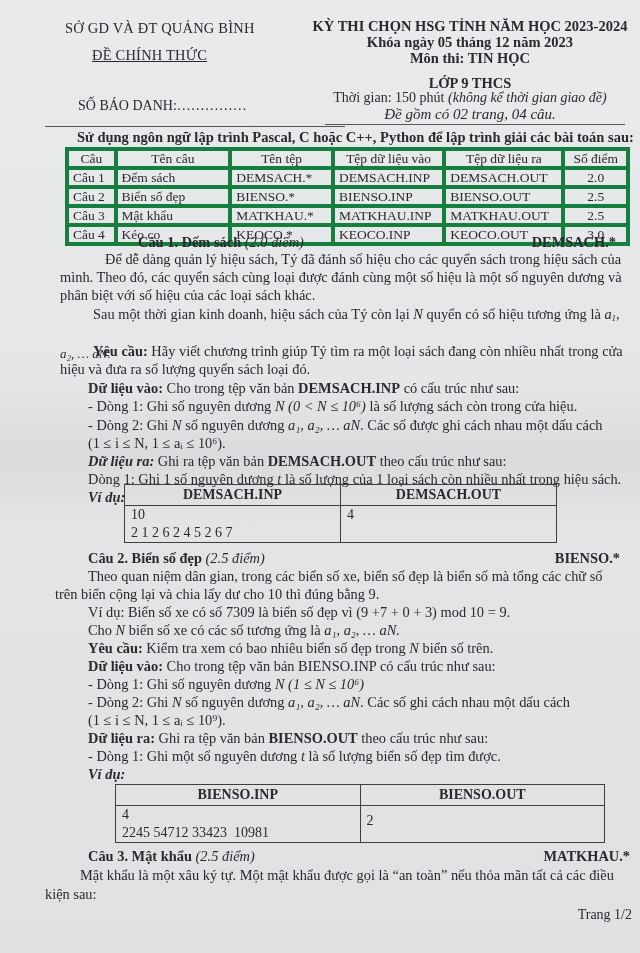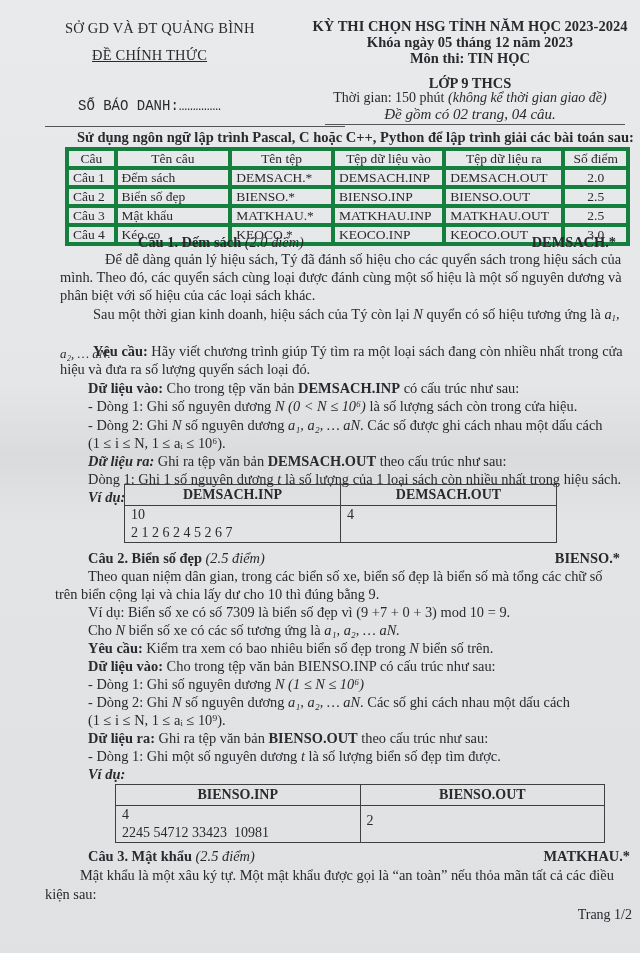--- a/index.html
+++ b/index.html
@@ -33,21 +33,21 @@
   sub, sup { font-size: 9px; }
   sub { vertical-align: -2px; }
 </style>
 </head>
 <body>
 
 <div class="page">
 
   <div class="abs hdr-left" style="left:65px;top:20px;">SỞ GD VÀ ĐT QUẢNG BÌNH</div>
   <div class="abs hdr-left u" style="left:92px;top:47px;">ĐỀ CHÍNH THỨC</div>
-  <div class="abs sm" style="left:78px;top:98px;font-size:14px;font-family:Liberation Mono, monospace;">SỐ BÁO DANH:……………</div>
+  <div class="abs sm" style="left:78px;top:98px;font-size:14px;">SỐ BÁO DANH:……………</div>
 
   <div class="abs hdr-right" style="left:300px;top:18px;">KỲ THI CHỌN HSG TỈNH NĂM HỌC 2023-2024</div>
   <div class="abs hdr-right" style="left:300px;top:34px;">Khóa ngày 05 tháng 12 năm 2023</div>
   <div class="abs hdr-right" style="left:300px;top:50px;">Môn thi: TIN HỌC</div>
   <div class="abs hdr-right" style="left:300px;top:75px;">LỚP 9 THCS</div>
   <div class="abs" style="left:300px;top:90px;width:340px;text-align:center;font-size:14px;">
     <span>Thời gian: 150 phút</span>
     <span class="i">(không kể thời gian giao đề)</span>
   </div>
   <div class="abs i" style="left:300px;top:106px;width:340px;text-align:center;font-size:15px;">Đề gồm có 02 trang, 04 câu.</div>

